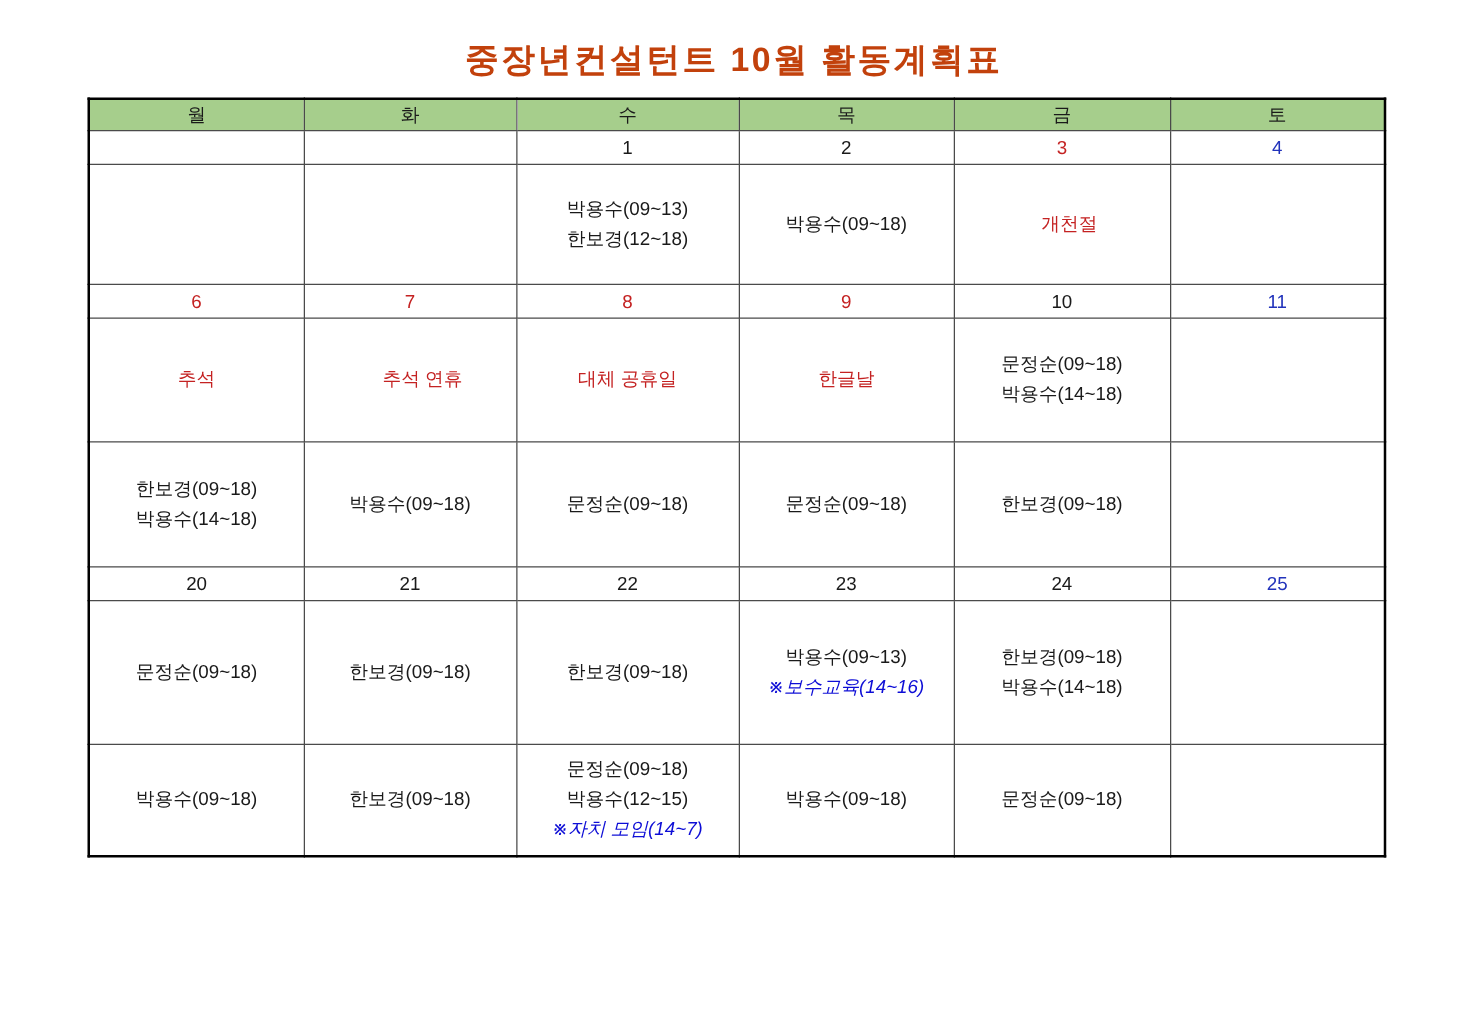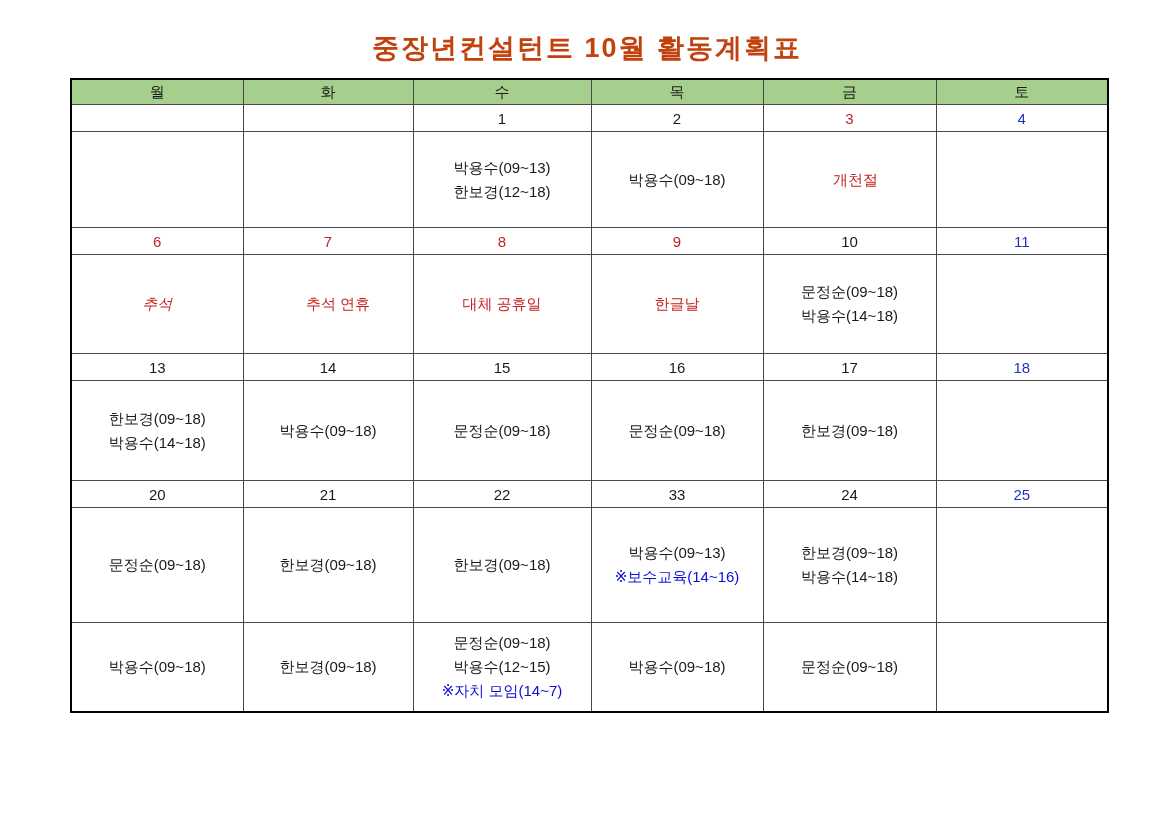--- a/index.html
+++ b/index.html
@@ -25,21 +25,21 @@
   td.date{
     height:26px;font-size:15px;text-align:center;vertical-align:middle;
   }
   td.content{
     text-align:center;vertical-align:middle;font-size:15px;
   }
   .line{line-height:24px;white-space:nowrap;}
   .c-black{color:#1a1a1a;}
   .c-red{color:#C42222;}
   .c-blue{color:#2233BB;}
-  .c-note{color:#0D0DD6;}
+  .c-note{color:#0D0DD6;font-style:italic;}
 </style>
 </head>
 <body>
 
 <div class="title">중장년컨설턴트 10월 활동계획표</div>
 
 <table class="cal">
   <colgroup>
       <col style="width: 172px;">
       <col style="width: 170px;">
@@ -84,45 +84,37 @@
       </tr>
       <tr>
         <td class="date c-red">6</td>
         <td class="date c-red">7</td>
         <td class="date c-red">8</td>
         <td class="date c-red">9</td>
         <td class="date c-black">10</td>
         <td class="date c-blue">11</td>
       </tr>
       <tr>
-        <td class="content" style="height: 98px; font-style: italic;">
+        <td class="content" style="height: 98px;">
           <div class="line c-red">추석</div>
         </td>
         <td class="content" style="height: 98px; padding-left: 20px;">
           <div class="line c-red">추석 연휴</div>
         </td>
         <td class="content" style="height: 98px; margin-top: 42px;">
           <div class="line c-red">대체 공휴일</div>
         </td>
         <td class="content" style="height: 98px; margin-top: 20px;">
           <div class="line c-red">한글날</div>
         </td>
         <td class="content" style="height: 98px;">
           <div class="line c-black">문정순(09~18)</div>
           <div class="line c-black">박용수(14~18)</div>
         </td>
         <td class="content" style="height: 98px;"></td>
-      </tr>
-      <tr>
-        <td class="date c-black">13</td>
-        <td class="date c-black">14</td>
-        <td class="date c-black">15</td>
-        <td class="date c-black">16</td>
-        <td class="date c-black">17</td>
-        <td class="date c-blue">18</td>
       </tr>
       <tr>
         <td class="content" style="height: 99px;">
           <div class="line c-black">한보경(09~18)</div>
           <div class="line c-black">박용수(14~18)</div>
         </td>
         <td class="content" style="height: 99px;">
           <div class="line c-black">박용수(09~18)</div>
         </td>
         <td class="content" style="height: 99px;">
@@ -133,21 +125,21 @@
         </td>
         <td class="content" style="height: 99px;">
           <div class="line c-black">한보경(09~18)</div>
         </td>
         <td class="content" style="height: 99px;"></td>
       </tr>
       <tr>
         <td class="date c-black">20</td>
         <td class="date c-black">21</td>
         <td class="date c-black">22</td>
-        <td class="date c-black">33</td>
+        <td class="date c-black">23</td>
         <td class="date c-black">24</td>
         <td class="date c-blue">25</td>
       </tr>
       <tr>
         <td class="content" style="height: 114px;">
           <div class="line c-black">문정순(09~18)</div>
         </td>
         <td class="content" style="height: 114px;">
           <div class="line c-black">한보경(09~18)</div>
         </td>

